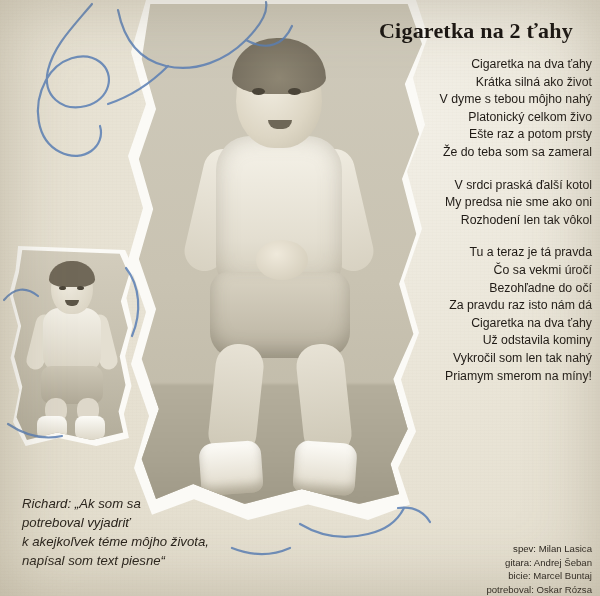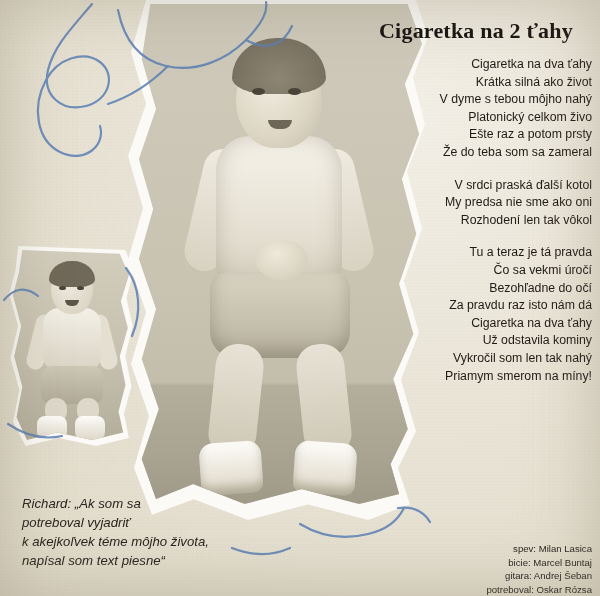--- a/index.html
+++ b/index.html
@@ -361,19 +361,19 @@
 
   <div class="quote">
     <div>Richard: „Ak som sa</div>
     <div>potreboval vyjadriť</div>
     <div>k akejkoľvek téme môjho života,</div>
     <div>napísal som text piesne“</div>
   </div>
 
   <div class="credits">
     <div class="cline">spev: Milan Lasica</div>
+    <div class="cline">gitara: Andrej Šeban</div>
     <div class="cline">bicie: Marcel Buntaj</div>
-    <div class="cline">gitara: Andrej Šeban</div>
     <div class="cline">potreboval: Oskar Rózsa</div>
   </div>
 
   <div class="vignette"></div>
 </div>
 
 </body></html>

